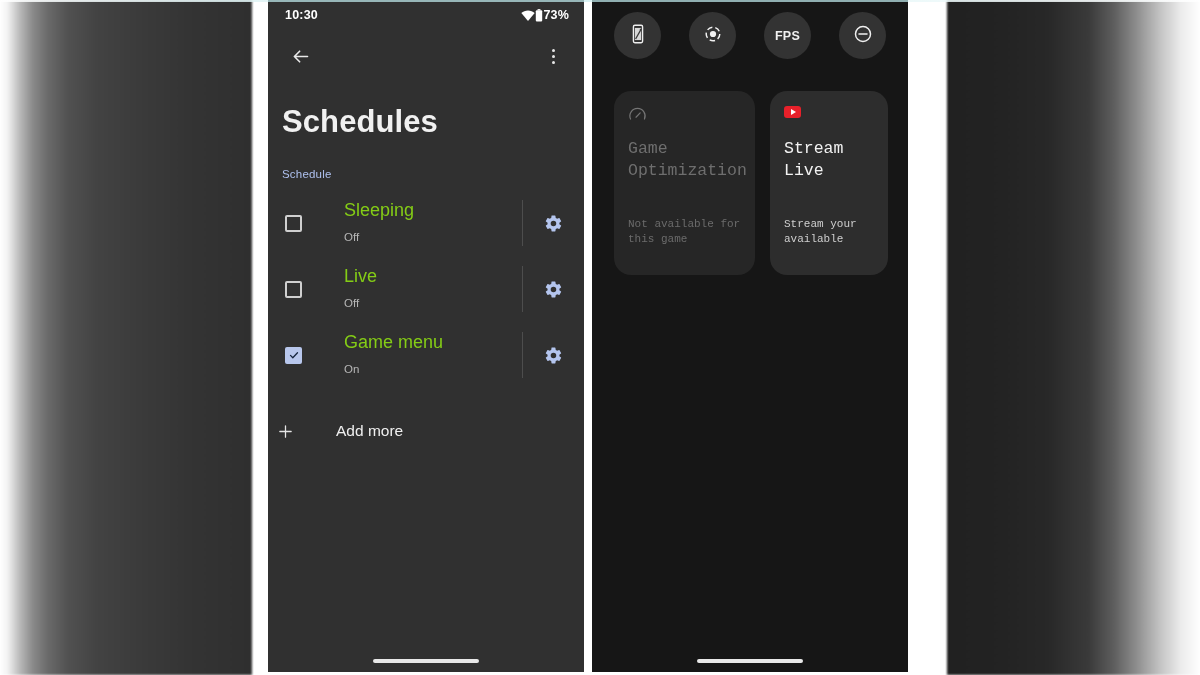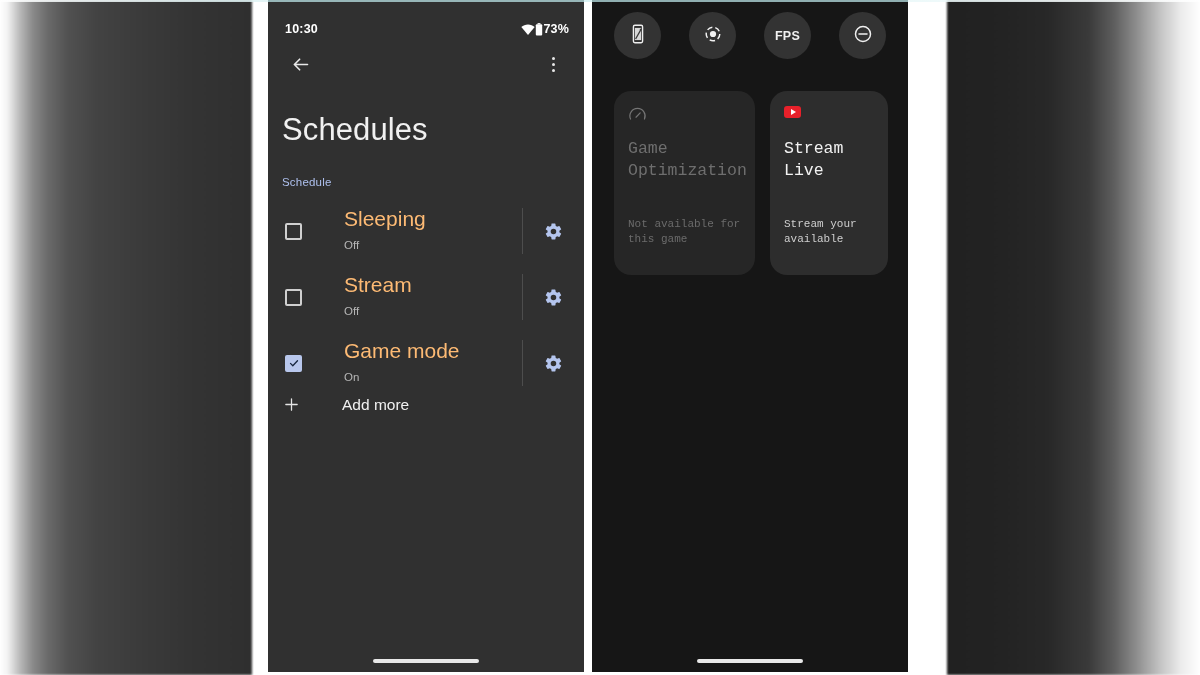--- a/index.html
+++ b/index.html
@@ -96,23 +96,23 @@
     width: 106px;
     height: 4px;
     border-radius: 3px;
     background: #e8e8e8;
   }
 
   
   .statusbar {
     height: 26px;
     display: flex;
-    align-items: center;
+    align-items: flex-start;
     justify-content: space-between;
-    padding: 16px 15px 0 17px;
+    padding: 8px 15px 0 17px;
     color: #ffffff;
     font-size: 12.5px;
     font-weight: bold;
     letter-spacing: .2px;
   }
   .sb-right {
     display: flex;
     align-items: center;
   }
   .sb-right svg { display: block; }
@@ -145,21 +145,21 @@
     width: 3px;
     height: 3px;
     border-radius: 50%;
     background: #e6e6e6;
   }
 
   
   .page-title {
     margin: 26px 0 0 14px;
     font-size: 31px;
-    font-weight: 400;
+    font-weight: 700;
     color: #f1f1f1;
     letter-spacing: .1px;
   }
 
   .section-label {
     margin: 28px 0 0 14px;
     font-size: 11.5px;
     font-weight: normal;
     color: #aec0ee;
     letter-spacing: .2px;
@@ -195,22 +195,22 @@
     background: #b8c7ec;
     display: flex;
     align-items: center;
     justify-content: center;
   }
   .row-text {
     flex: 1;
     padding-left: 19px;
   }
   .row-title {
-    font-size: 21px;
-    color: #fdba74;
+    font-size: 18px;
+    color: #84cc16;
     line-height: 19px;
   }
   .row-sub {
     font-size: 11.5px;
     color: #b6b6b6;
     line-height: 16px;
     margin-top: 9px;
   }
   .row-divider {
     width: 1px;
@@ -220,23 +220,23 @@
   .gear-cell {
     width: 61px;
     display: flex;
     align-items: center;
     justify-content: center;
     cursor: pointer;
   }
 
   .addmore-row {
     display: flex;
-    align-items: flex-start;
+    align-items: flex-end;
     height: 52px;
-    padding-left: 14px;
+    padding-left: 8px;
     cursor: pointer;
   }
   .plus-wrap {
     width: 40px;
     display: flex;
     align-items: center;
     justify-content: flex-start;
     padding-left: 1px;
   }
   .addmore-label {
@@ -422,41 +422,41 @@
           <path fill="#b4c5ee" d="M19.4 13c.04-.32.06-.66.06-1s-.02-.68-.07-1l2.11-1.63c.19-.15.24-.42.12-.64l-2-3.46c-.12-.22-.39-.3-.61-.22l-2.49 1c-.52-.4-1.08-.73-1.69-.98l-.38-2.65A.488.488 0 0 0 13.96 2h-4c-.24 0-.45.17-.49.41l-.38 2.65c-.61.25-1.17.59-1.69.98l-2.49-1c-.23-.09-.49 0-.61.22l-2 3.46c-.12.22-.07.49.12.64L4.54 11c-.05.32-.07.66-.07 1s.02.68.07 1l-2.11 1.63c-.19.15-.24.42-.12.64l2 3.46c.12.22.39.3.61.22l2.49-1c.52.4 1.08.73 1.69.98l.38 2.65c.04.24.25.41.49.41h4c.24 0 .45-.17.49-.41l.38-2.65c.61-.25 1.17-.59 1.69-.98l2.49 1c.23.09.49 0 .61-.22l2-3.46c.12-.22.07-.49-.12-.64L19.4 13zM11.96 15.5A3.5 3.5 0 1 1 15.46 12a3.5 3.5 0 0 1-3.5 3.5z"></path>
         </svg>
       </div>
     </div>
 
     <div class="sched-row">
       <div class="cb-wrap">
         <div class="cb unchecked"></div>
       </div>
       <div class="row-text">
-        <div class="row-title">Stream</div>
+        <div class="row-title">Live</div>
         <div class="row-sub">Off</div>
       </div>
       <div class="row-divider"></div>
       <div class="gear-cell">
         <svg width="19" height="19" viewBox="0 0 24 24">
           <path fill="#b4c5ee" d="M19.4 13c.04-.32.06-.66.06-1s-.02-.68-.07-1l2.11-1.63c.19-.15.24-.42.12-.64l-2-3.46c-.12-.22-.39-.3-.61-.22l-2.49 1c-.52-.4-1.08-.73-1.69-.98l-.38-2.65A.488.488 0 0 0 13.96 2h-4c-.24 0-.45.17-.49.41l-.38 2.65c-.61.25-1.17.59-1.69.98l-2.49-1c-.23-.09-.49 0-.61.22l-2 3.46c-.12.22-.07.49.12.64L4.54 11c-.05.32-.07.66-.07 1s.02.68.07 1l-2.11 1.63c-.19.15-.24.42-.12.64l2 3.46c.12.22.39.3.61.22l2.49-1c.52.4 1.08.73 1.69.98l.38 2.65c.04.24.25.41.49.41h4c.24 0 .45-.17.49-.41l.38-2.65c.61-.25 1.17-.59 1.69-.98l2.49 1c.23.09.49 0 .61-.22l2-3.46c.12-.22.07-.49-.12-.64L19.4 13zM11.96 15.5A3.5 3.5 0 1 1 15.46 12a3.5 3.5 0 0 1-3.5 3.5z"></path>
         </svg>
       </div>
     </div>
 
     <div class="sched-row">
       <div class="cb-wrap">
         <div class="cb checked">
           <svg width="12" height="12" viewBox="0 0 24 24">
             <path d="M5 12.8 L9.6 17.4 L19 7.4" stroke="#17263f" stroke-width="2.6" fill="none" stroke-linecap="round" stroke-linejoin="round"></path>
           </svg>
         </div>
       </div>
       <div class="row-text">
-        <div class="row-title">Game mode</div>
+        <div class="row-title">Game menu</div>
         <div class="row-sub">On</div>
       </div>
       <div class="row-divider"></div>
       <div class="gear-cell">
         <svg width="19" height="19" viewBox="0 0 24 24">
           <path fill="#b4c5ee" d="M19.4 13c.04-.32.06-.66.06-1s-.02-.68-.07-1l2.11-1.63c.19-.15.24-.42.12-.64l-2-3.46c-.12-.22-.39-.3-.61-.22l-2.49 1c-.52-.4-1.08-.73-1.69-.98l-.38-2.65A.488.488 0 0 0 13.96 2h-4c-.24 0-.45.17-.49.41l-.38 2.65c-.61.25-1.17.59-1.69.98l-2.49-1c-.23-.09-.49 0-.61.22l-2 3.46c-.12.22-.07.49.12.64L4.54 11c-.05.32-.07.66-.07 1s.02.68.07 1l-2.11 1.63c-.19.15-.24.42-.12.64l2 3.46c.12.22.39.3.61.22l2.49-1c.52.4 1.08.73 1.69.98l.38 2.65c.04.24.25.41.49.41h4c.24 0 .45-.17.49-.41l.38-2.65c.61-.25 1.17-.59 1.69-.98l2.49 1c.23.09.49 0 .61-.22l2-3.46c.12-.22.07-.49-.12-.64L19.4 13zM11.96 15.5A3.5 3.5 0 1 1 15.46 12a3.5 3.5 0 0 1-3.5 3.5z"></path>
         </svg>
       </div>
     </div>
 

